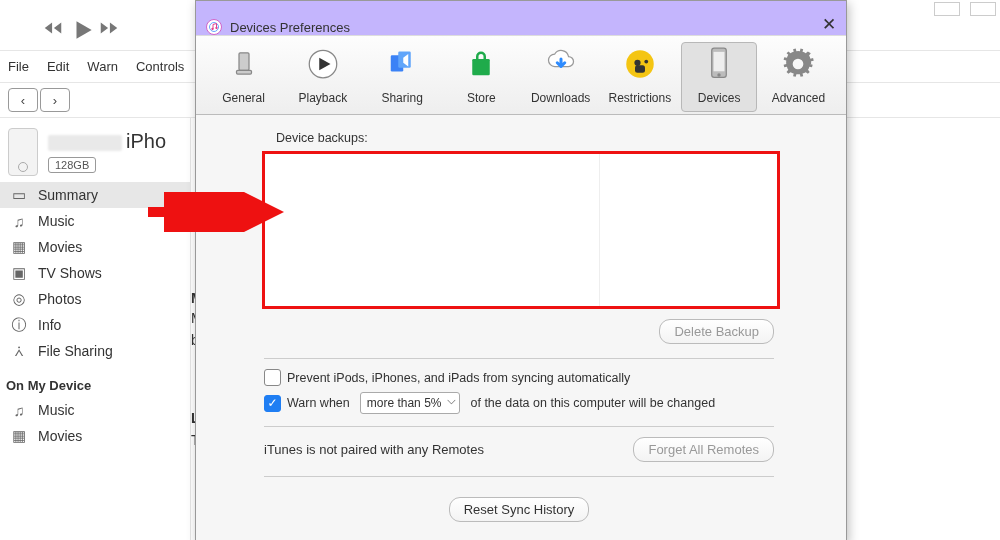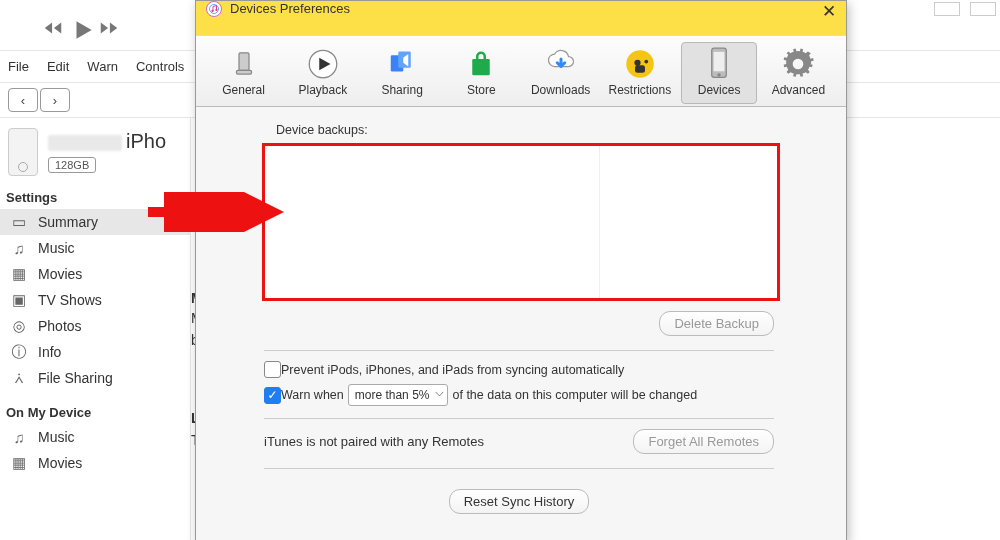--- a/index.html
+++ b/index.html
@@ -27,39 +27,39 @@
 .sb-item.sel{background:#e7e7e7}
 .sb-icon{width:18px;display:flex;justify-content:center;color:#666;font-size:15px}
 .right-panel{flex:1;padding:12px 0 0 0;font-size:14px;position:relative}
 .rp-title{font-weight:bold;margin:0 0 4px 0;padding-left:0}
 .rp-text{margin:0 0 6px 0;color:#333}
 .rp-btn{display:inline-block;border:1px solid #bbb;background:#fff;padding:4px 18px;border-radius:3px;margin:6px 0 10px 30px}
 .rp-wrap{margin-left:0}
 
 
 .modal{position:absolute;left:195px;top:0;width:650px;height:540px;background:#f6f6f6;border:1px solid #999;box-shadow:2px 3px 10px rgba(0,0,0,.25)}
-.title-bar{display:flex;align-items:flex-start;height:34px;border-bottom:1px solid #ddd;background:#fde047}
+.title-bar{display:flex;align-items:flex-end;height:34px;border-bottom:1px solid #ddd;background:#c4b5fd}
 .title-icon{width:16px;height:16px;margin:0 8px 0 10px;display:inline-flex;align-items:center;justify-content:center}
 .title-icon svg{width:16px;height:16px}
 .title-text{flex:1;font-size:13px}
 .close-x{width:34px;text-align:center;font-size:17px;color:#333;cursor:default}
 .tabstrip{display:flex;justify-content:space-around;padding:6px 8px 2px 8px;border-bottom:1px solid #bbb;background:linear-gradient(#fdfdfd,#eee)}
-.tab{width:70px;display:flex;flex-direction:column;align-items:center;gap:2px;padding:4px 2px 6px 2px;border:1px solid transparent;border-radius:4px}
+.tab{width:70px;display:flex;flex-direction:column;align-items:center;gap:10px;padding:4px 2px 6px 2px;border:1px solid transparent;border-radius:4px}
 .tab.sel{background:#e1e1e1;border-color:#b8b8b8}
 .tab-icon{height:34px;display:flex;align-items:center;justify-content:center;color:#666}
 .tab-label{font-size:12px}
 .modal-body{padding:16px 30px 10px 68px}
 .section-label{font-size:12.5px;margin:0 0 6px 12px}
 .backups-box{width:512px;height:152px;border:3px solid #e11;background:#fff;margin-left:-2px;position:relative}
 .backups-box::after{content:"";position:absolute;left:334px;top:0;bottom:0;border-left:1px solid #eee}
 .btn{display:inline-block;border:1px solid #bbb;background:linear-gradient(#fff,#f3f3f3);padding:4px 14px;border-radius:11px;color:#999}
 .btn.enabled{color:#333}
 .btn-row{display:flex;justify-content:flex-end;width:510px;margin:10px 0 14px 0}
 .hr{border-top:1px solid #ccc;width:510px;margin:2px 0 10px 0}
-.chk-row{display:flex;align-items:center;gap:0;font-size:12.5px;margin:6px 0}
+.chk-row{display:flex;align-items:center;gap:6px;font-size:12.5px;margin:6px 0}
 .chk{width:15px;height:15px;border:1px solid #888;border-radius:3px;display:inline-flex;align-items:center;justify-content:center;background:#fff}
 .chk.on{background:#1f7ef3;border-color:#1f7ef3;color:#fff;font-size:12px;line-height:1}
 .select{display:inline-flex;align-items:center;border:1px solid #aaa;border-radius:3px;padding:1px 18px 1px 6px;height:18px;background:#fff;position:relative;font-size:12px;color:#333;margin:0 4px}
 .select::after{content:"⌵";position:absolute;right:4px;top:1px;font-size:11px;color:#666}
 .pair-row{display:flex;align-items:center;justify-content:space-between;width:510px;margin-top:10px}
 .center-row{display:flex;justify-content:center;width:510px;margin-top:20px}
 .arrow{position:absolute;left:146px;top:192px;pointer-events:none}
 
 
 .win-minis{position:absolute;right:4px;top:2px;display:flex;gap:10px}
@@ -97,21 +97,20 @@
   </div>
   <div class="lower">
     <div class="sidebar">
       <div class="dev-block">
         <div class="phone"></div>
         <div>
           <div class="dev-name"><span class="blur"></span><span>iPho</span></div>
           <span class="cap-badge">128GB</span>
         </div>
       </div>
-      <div class="sb-head">Settings</div>
       <ul class="sb-list" id="sb-settings">
             <li class="sb-item sel">
               <span class="sb-icon">▭</span>
               <span>Summary</span>
             </li>
             <li class="sb-item">
               <span class="sb-icon">♫</span>
               <span>Music</span>
             </li>
             <li class="sb-item">

